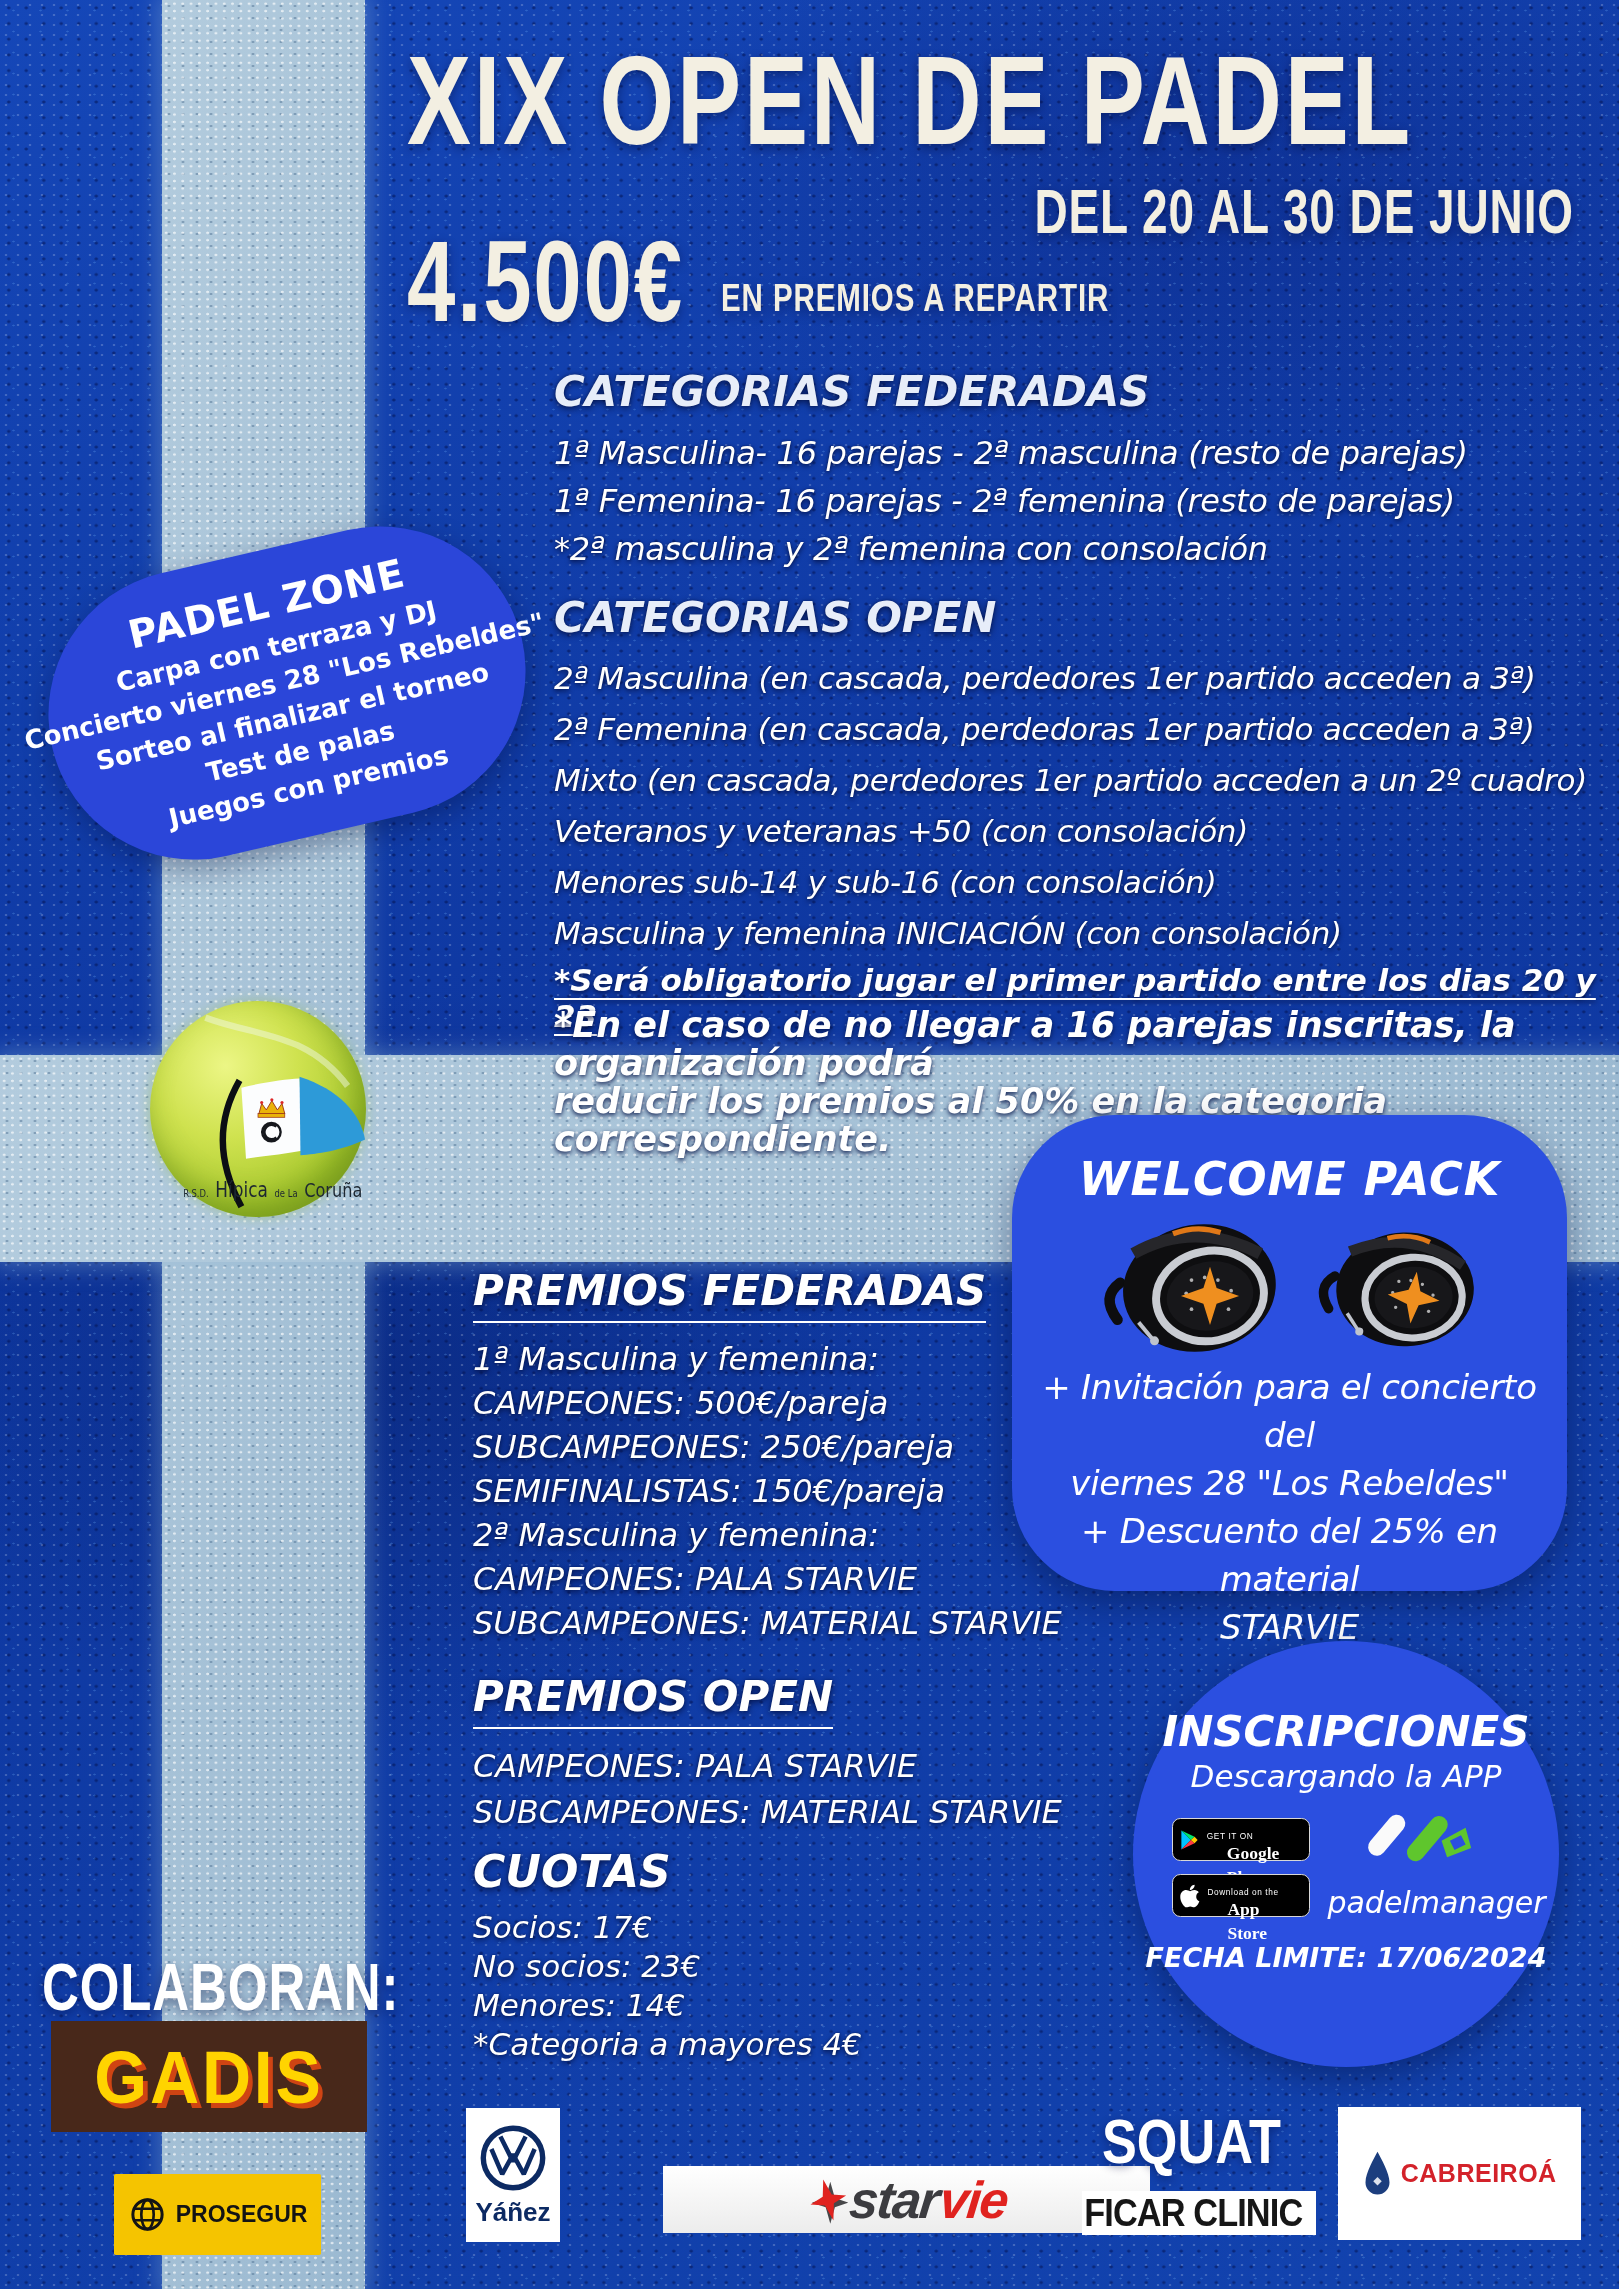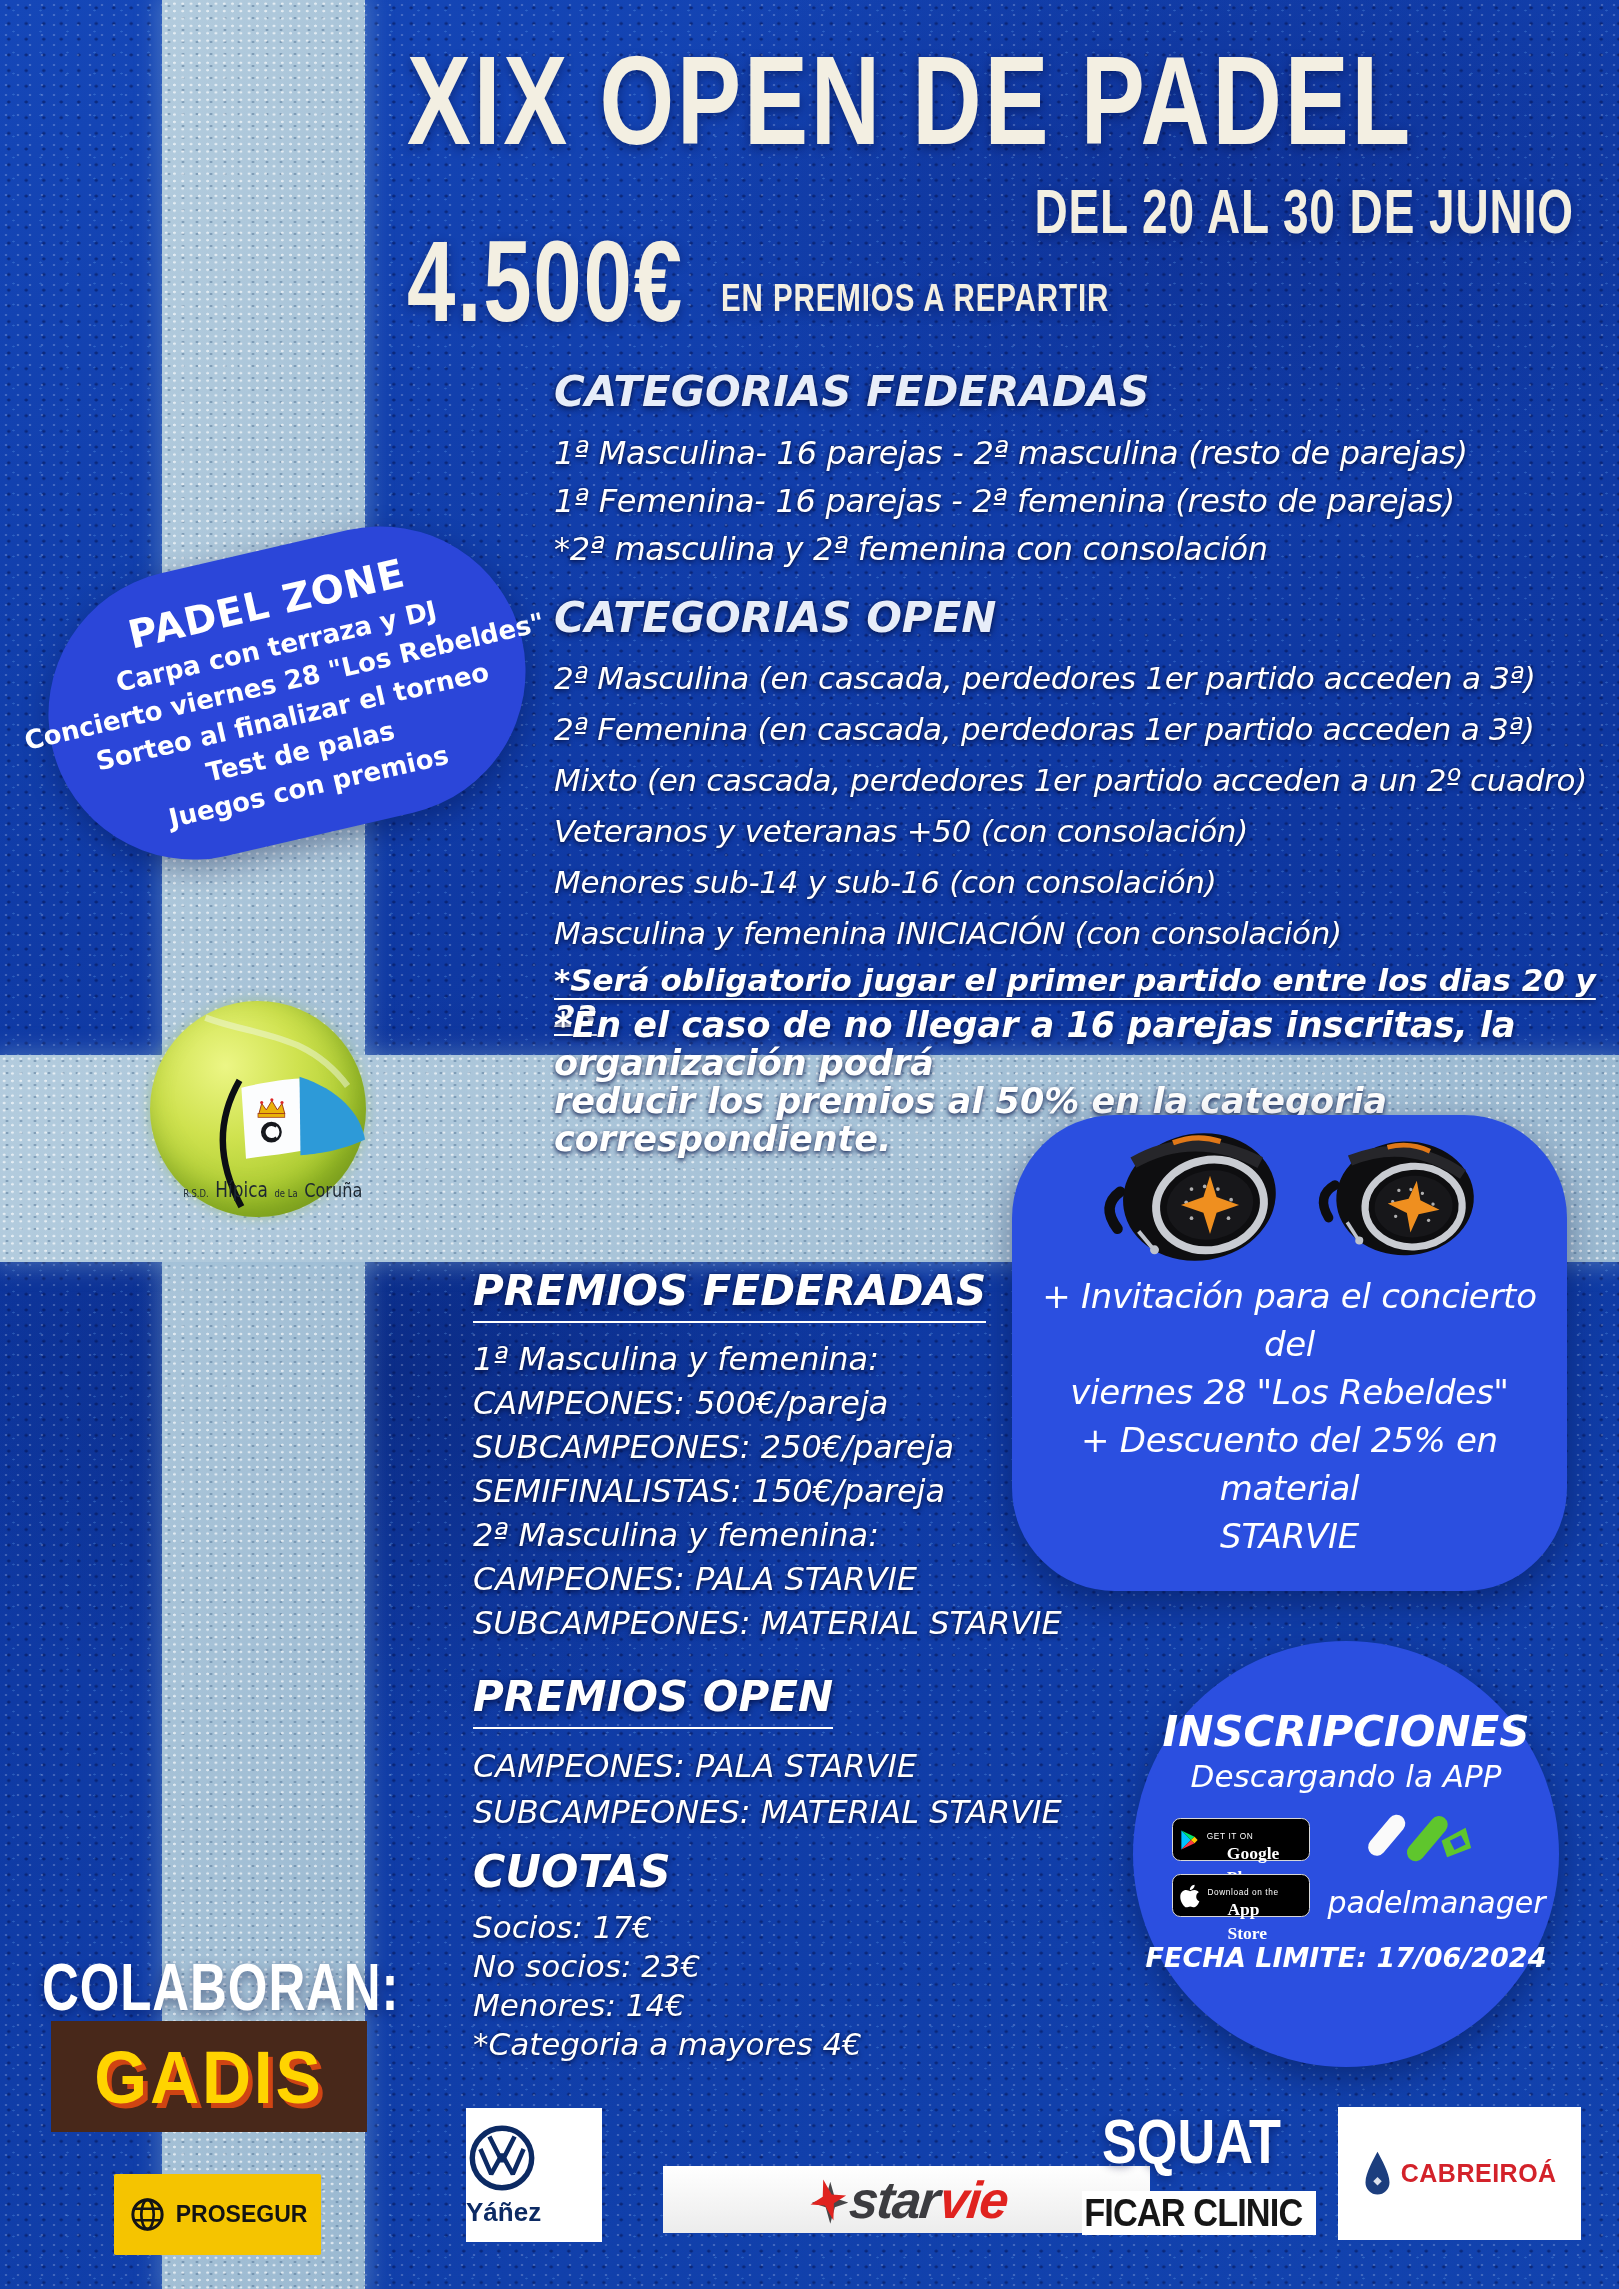--- a/index.html
+++ b/index.html
@@ -140,22 +140,22 @@
     letter-spacing:2.8px; text-shadow:4.6px 4.6px 0 #cf4413; transform:scale(1,1.08);
   }
   #prosegur {
     position:absolute; left:114px; top:2174px; width:207px; height:81px; background:#f5c400;
     display:flex; align-items:center; justify-content:center; gap:9.2px; border-radius:1.8px;
   }
   #prosegur .prosegur-text { font-family:"Liberation Sans",sans-serif; font-weight:700; font-size:23px; color:#141414; }
 
   
   #vw-card {
-    position:absolute; left:466px; top:2108px; width:136px; height:134px; background:#fff;
-    display:flex; flex-direction:column; align-items:flex-start; justify-content:center; gap:3.7px;
+    position:absolute; left:466px; top:2108px; width:94px; height:134px; background:#fff;
+    display:flex; flex-direction:column; align-items:center; justify-content:center; gap:3.7px;
   }
   .vw-dealer { font-family:"Liberation Sans",sans-serif; font-weight:700; font-size:26px; color:#0c2a63; }
 
   #starvie {
     position:absolute; left:663px; top:2166px; width:487px; height:67px;
     background:linear-gradient(#ffffff,#ececec);
     display:flex; align-items:center; justify-content:center; gap:1.8px;
   }
   .sv-text { font-family:"Liberation Sans",sans-serif; font-weight:700; font-style:italic;
     font-size:52px; letter-spacing:-1.8px; transform:skewX(-6deg); line-height:1; }
@@ -273,20 +273,21 @@
     <p>1ª Masculina y femenina:</p>
     <p>CAMPEONES: 500€/pareja</p>
     <p>SUBCAMPEONES: 250€/pareja</p>
     <p>SEMIFINALISTAS: 150€/pareja</p>
     <p>2ª Masculina y femenina:</p>
     <p>CAMPEONES: PALA STARVIE</p>
     <p>SUBCAMPEONES: MATERIAL STARVIE</p>
   </section>
 
   <div id="welcome">
+    <div class="wp-title">WELCOME PACK</div>
     <div class="wp-bags">
       <svg viewBox="0 0 140 112" width="185" height="148">
           <use href="#bagSym"></use>
         </svg>
       <svg viewBox="0 0 140 112" width="166" height="133" class="bag2">
           <use href="#bagSym"></use>
         </svg>
     </div>
     <p>+ Invitación para el concierto del</p>
     <p>viernes 28 "Los Rebeldes"</p>

